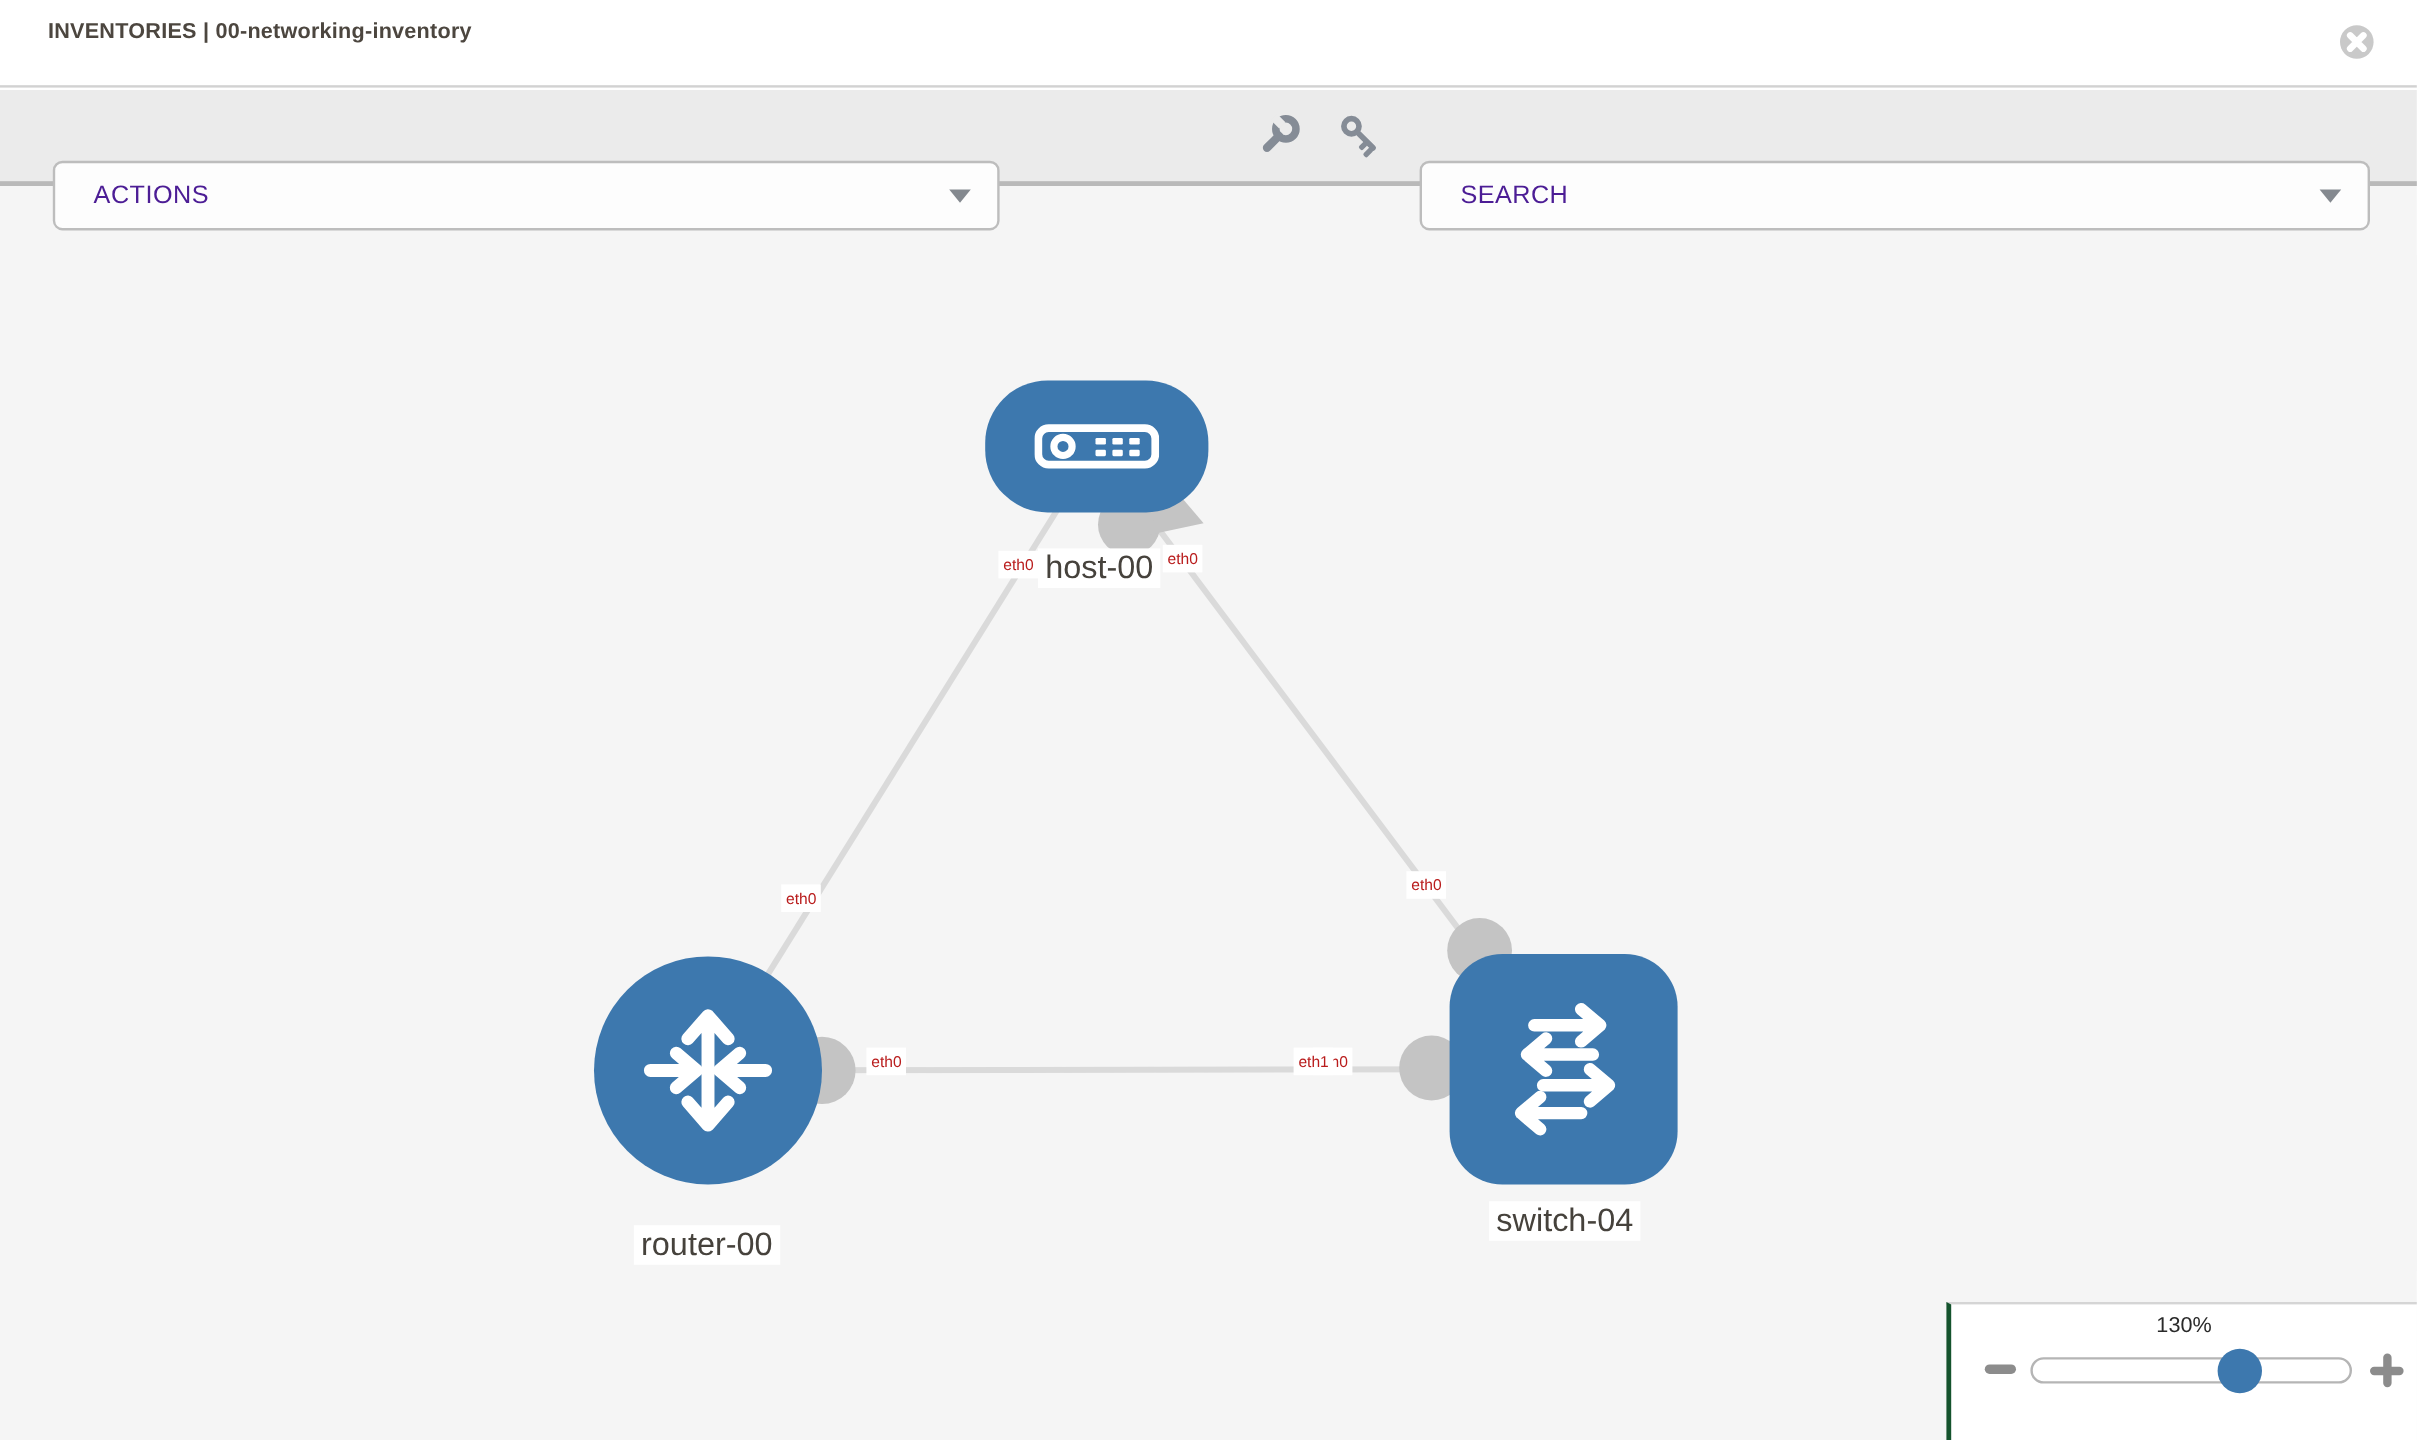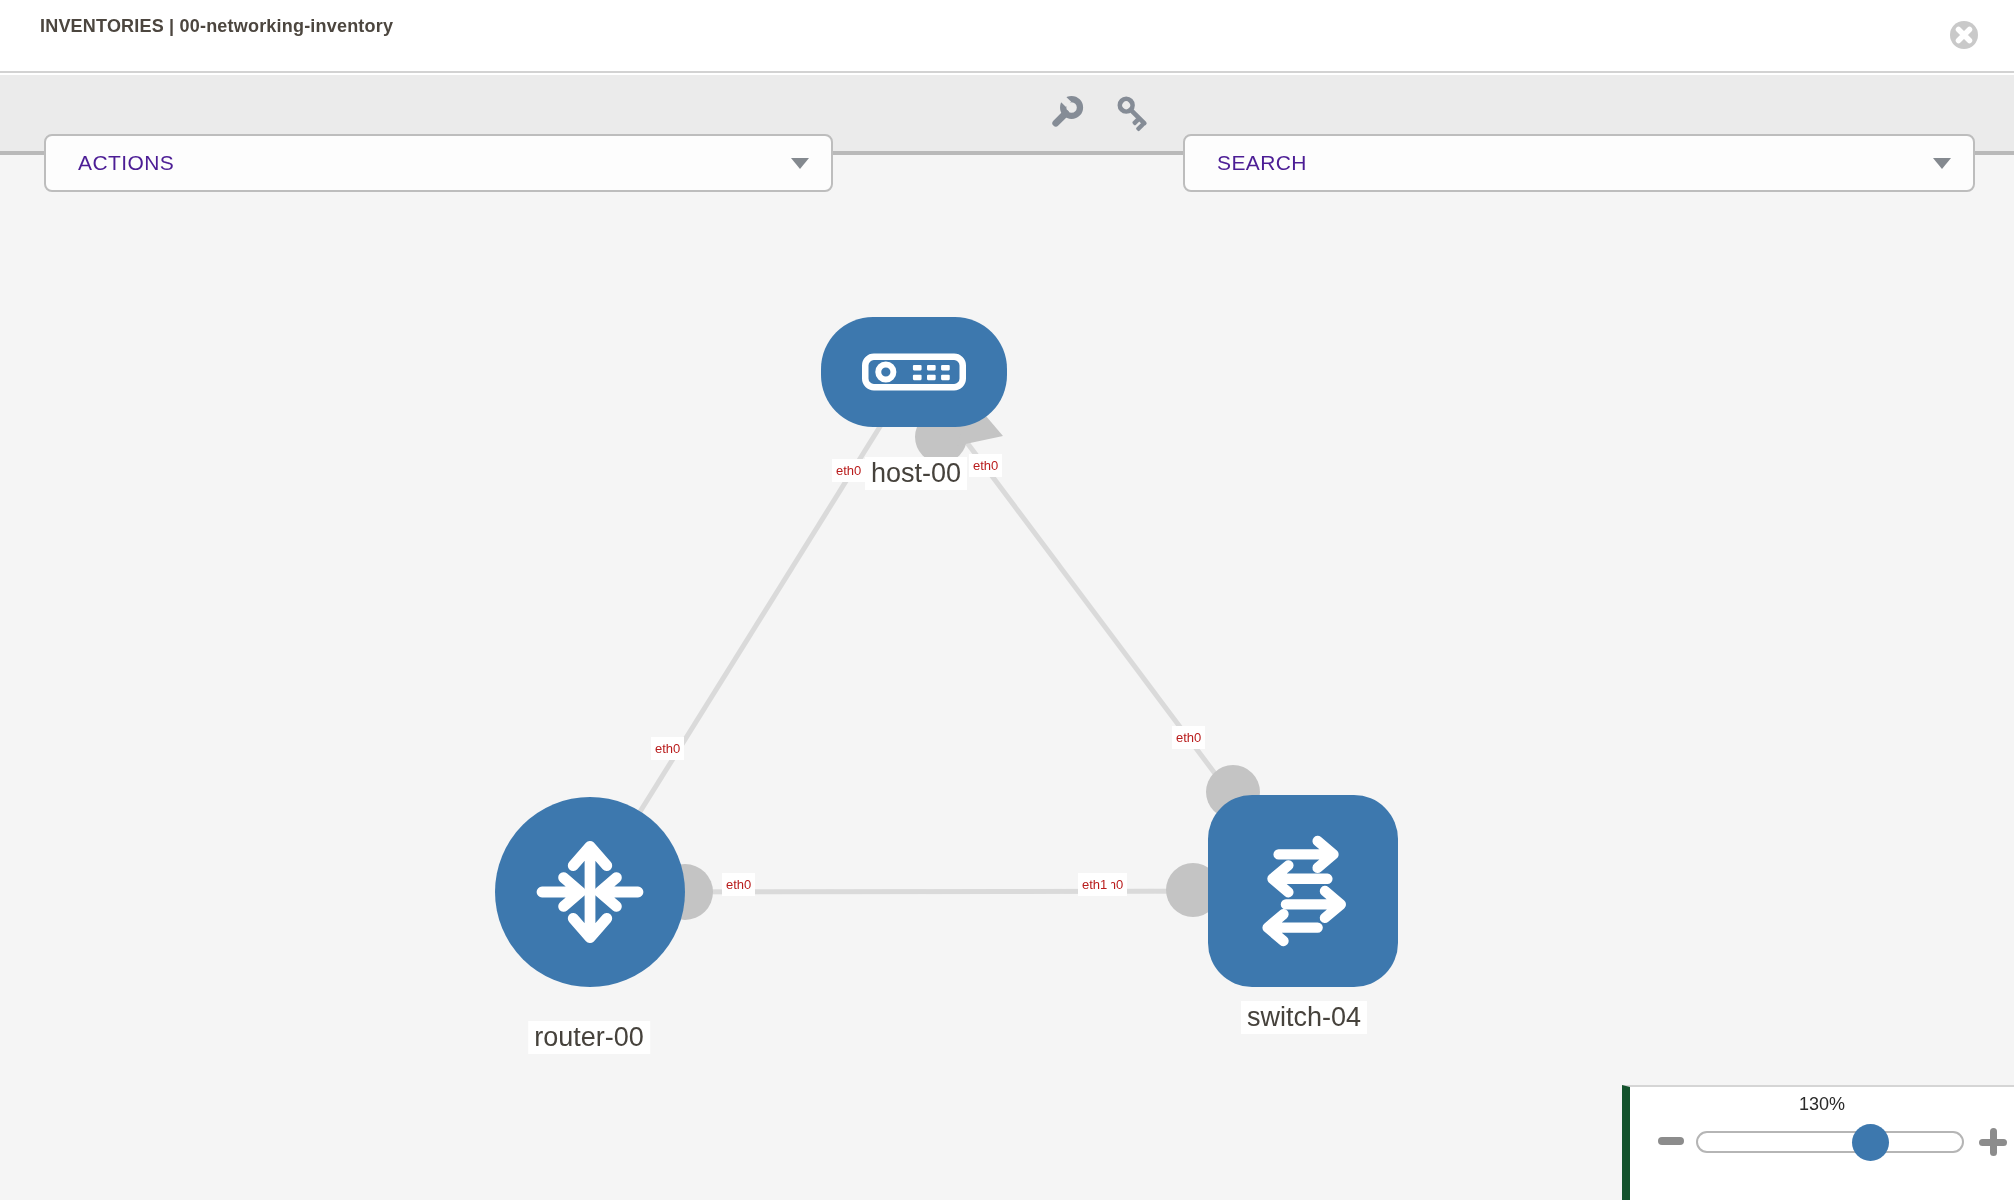--- a/index.html
+++ b/index.html
@@ -45,21 +45,21 @@
   .node-switch { width:190px; height:192px; border-radius:44px; }
   .node svg { display:block; }
 
   .node-label { position:absolute; transform:translateX(-50%); background:#fff; padding:0 6px;
                 font-size:27px; line-height:33px; color:#46423c; white-space:nowrap; }
   .iface-label { position:absolute; background:#fff; padding:0 4px; font-size:13px;
                  line-height:23px; color:#b91c1c; white-space:nowrap; }
 
   
   .zoom-panel { position:absolute; left:1622px; top:1085px; width:392px; height:115px; background:#fff;
-                border-top:2px solid #d5d5d5; border-left:8px solid #14532d; z-index:50; }
+                border-top:2px solid #d5d5d5; border-left:4px solid #14532d; z-index:50; }
   .zoom-level { position:absolute; left:0; top:7px; width:100%; text-align:center;
                 font-size:18px; color:#2a2a2a; }
   .zoom-minus { position:absolute; left:28px; top:50px; width:26px; height:8px; background:#8c8c8c;
                 border-radius:4px; cursor:pointer; }
   .zoom-track { position:absolute; left:66px; top:44px; width:268px; height:22px; background:#fff;
                 border:2px solid #b5b5b5; border-radius:12px; cursor:pointer; }
   .zoom-thumb { position:absolute; left:222px; top:37px; width:37px; height:37px; border-radius:50%;
                 background:var(--blue); cursor:pointer; }
   .zoom-plus  { position:absolute; left:349px; top:41px; width:28px; height:28px; cursor:pointer; }
   .zoom-plus .bar-h { position:absolute; left:0; top:10.5px; width:28px; height:7px;

